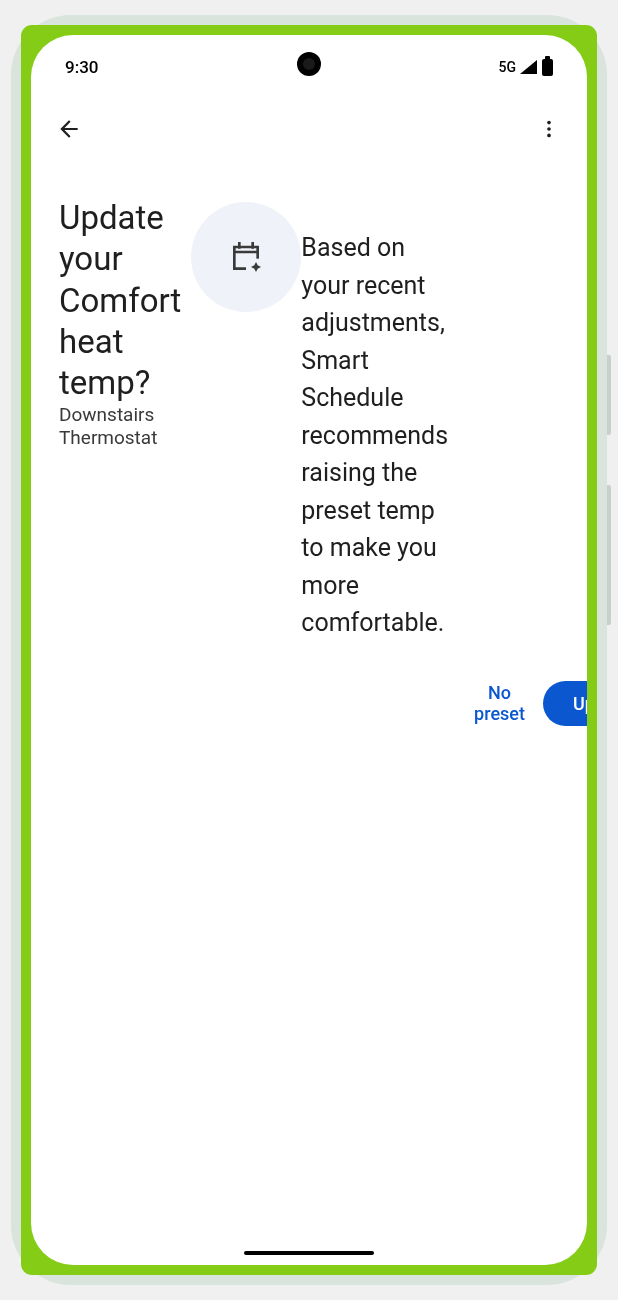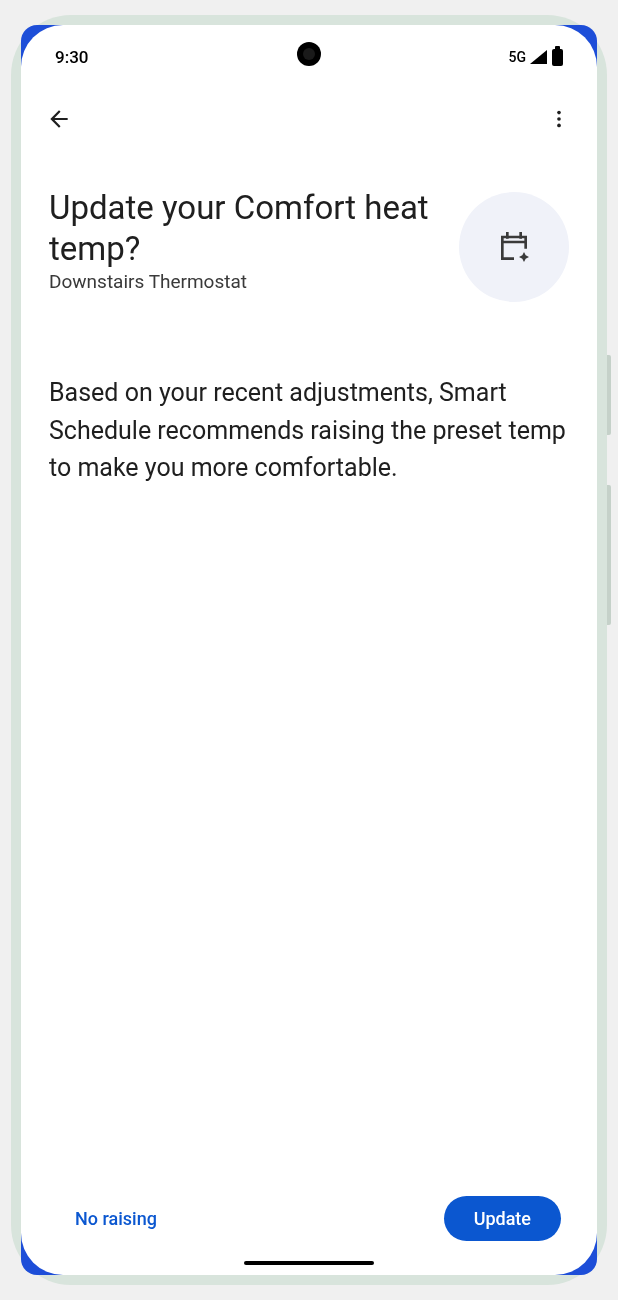--- a/index.html
+++ b/index.html
@@ -20,23 +20,23 @@
       width: 596px;
       height: 1270px;
       background: #d8e4dc;
       border-radius: 60px;
       padding: 10px;
       position: relative;
     }
     .phone-inner {
       width: 100%;
       height: 100%;
-      background: #1d4ed8;
-      border-radius: 16px;
-      padding: 0;
+      background: #84cc16;
+      border-radius: 11px;
+      padding: 10px;
     }
     .screen {
       width: 100%;
       height: 100%;
       background: #fff;
       border-radius: 42px;
       overflow: hidden;
       position: relative;
       display: flex;
       flex-direction: column;
@@ -133,21 +133,21 @@
       height: 36px;
       display: flex;
       align-items: center;
       justify-content: center;
       cursor: pointer;
     }
     .content {
       flex: 1;
       padding: 0 28px;
       display: flex;
-      flex-direction: column;
+      flex-direction: row;
     }
     .header-section {
       display: flex;
       align-items: flex-start;
       margin-top: 40px;
     }
     .header-text {
       flex: 1;
     }
     .page-title {
@@ -303,21 +303,21 @@
             </svg>
           </div>
         </div>
 
         <div class="description">Based on your recent adjustments, Smart Schedule recommends raising the preset temp to make you more comfortable.</div>
 
 
         <div class="spacer"></div>
 
         <div class="button-row">
-          <button class="btn-text">No raising</button>
+          <button class="btn-text">No preset</button>
           <button class="btn-primary">Update</button>
         </div>
       </div>
 
       <div class="nav-handle"></div>
     </div>
   </div>
 </div>
 
 </body></html>

